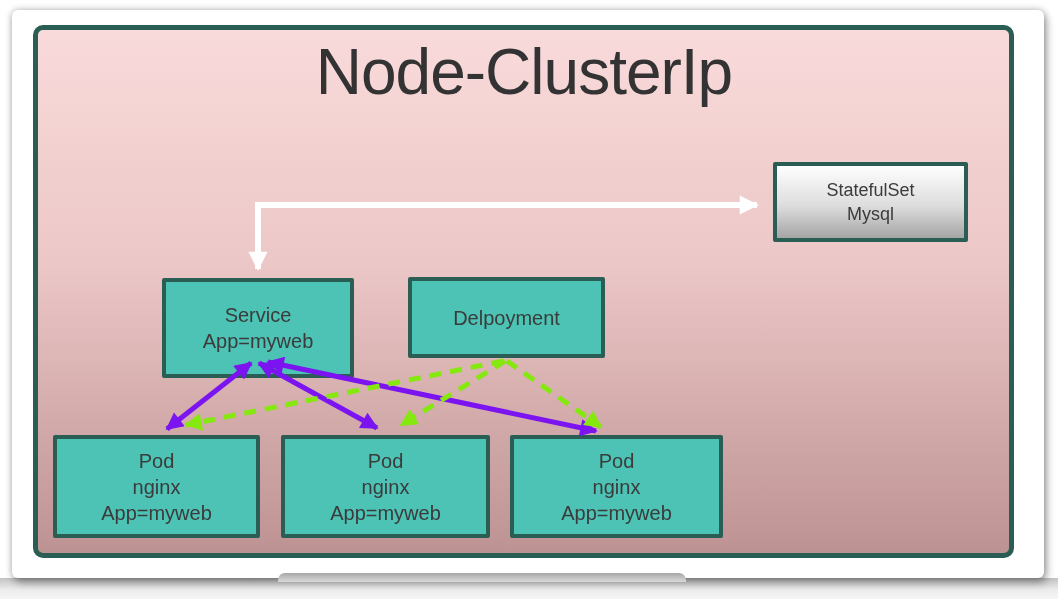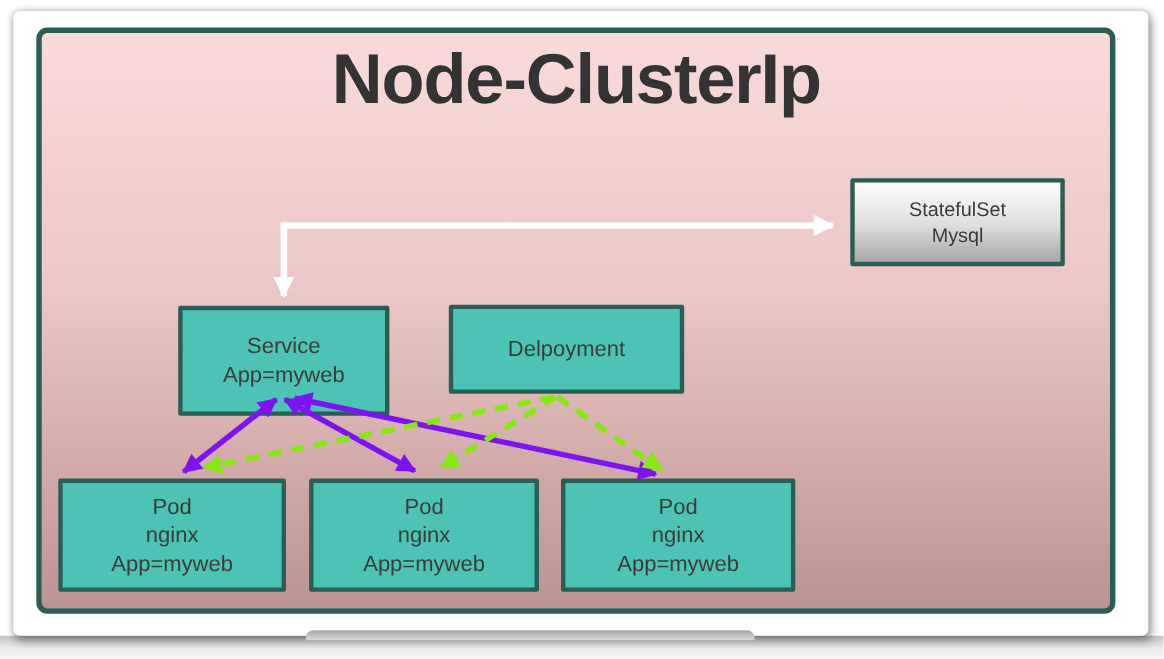--- a/index.html
+++ b/index.html
@@ -22,21 +22,21 @@
     box-shadow:0 0 7px rgba(0,0,0,.30), 3px 5px 9px rgba(0,0,0,.28);
   }
   .cluster-box{
     position:absolute;left:33px;top:25px;width:981px;height:533px;z-index:2;
     box-sizing:border-box;border:5px solid #2a5d54;border-radius:10px;
     background:linear-gradient(180deg,#f9dada 0%,#ecc7c7 45%,#bd9292 100%);
   }
   .diagram-title{
     position:absolute;left:33px;top:30px;width:982px;height:84px;z-index:3;
     display:flex;align-items:center;justify-content:center;
-    font-size:64px;font-weight:bold;letter-spacing:-1px;color:#333;
+    font-size:64px;font-weight:normal;letter-spacing:-1px;color:#333;
   }
   .node{
     position:absolute;z-index:4;box-sizing:border-box;
     border:4px solid #2a5d54;border-radius:2px;
     display:flex;flex-direction:column;align-items:center;justify-content:center;
     font-weight:normal;color:#3b3b3b;text-align:center;
   }
   .node.teal{background:#4cc3b4;font-size:20px;line-height:26px;}
   .node.gray{
     background:linear-gradient(180deg,#fefefe 0%,#dddddd 55%,#a5a5a5 100%);
@@ -58,21 +58,21 @@
   <div class="node gray" style="left:773px;top:162px;width:195px;height:80px">
     <span>StatefulSet</span>
     <span>Mysql</span>
   </div>
 
   <div class="node teal" style="left:162px;top:278px;width:192px;height:100px">
     <span>Service</span>
     <span>App=myweb</span>
   </div>
 
-  <div class="node teal" style="left:408px;top:277px;width:214px;height:81px">
+  <div class="node teal" style="left:408px;top:277px;width:197px;height:81px">
     <span>Delpoyment</span>
   </div>
 
   <div class="node teal" style="left:53px;top:435px;width:207px;height:103px">
     <span>Pod</span>
     <span>nginx</span>
     <span>App=myweb</span>
   </div>
 
   <div class="node teal" style="left:281px;top:435px;width:209px;height:103px">

